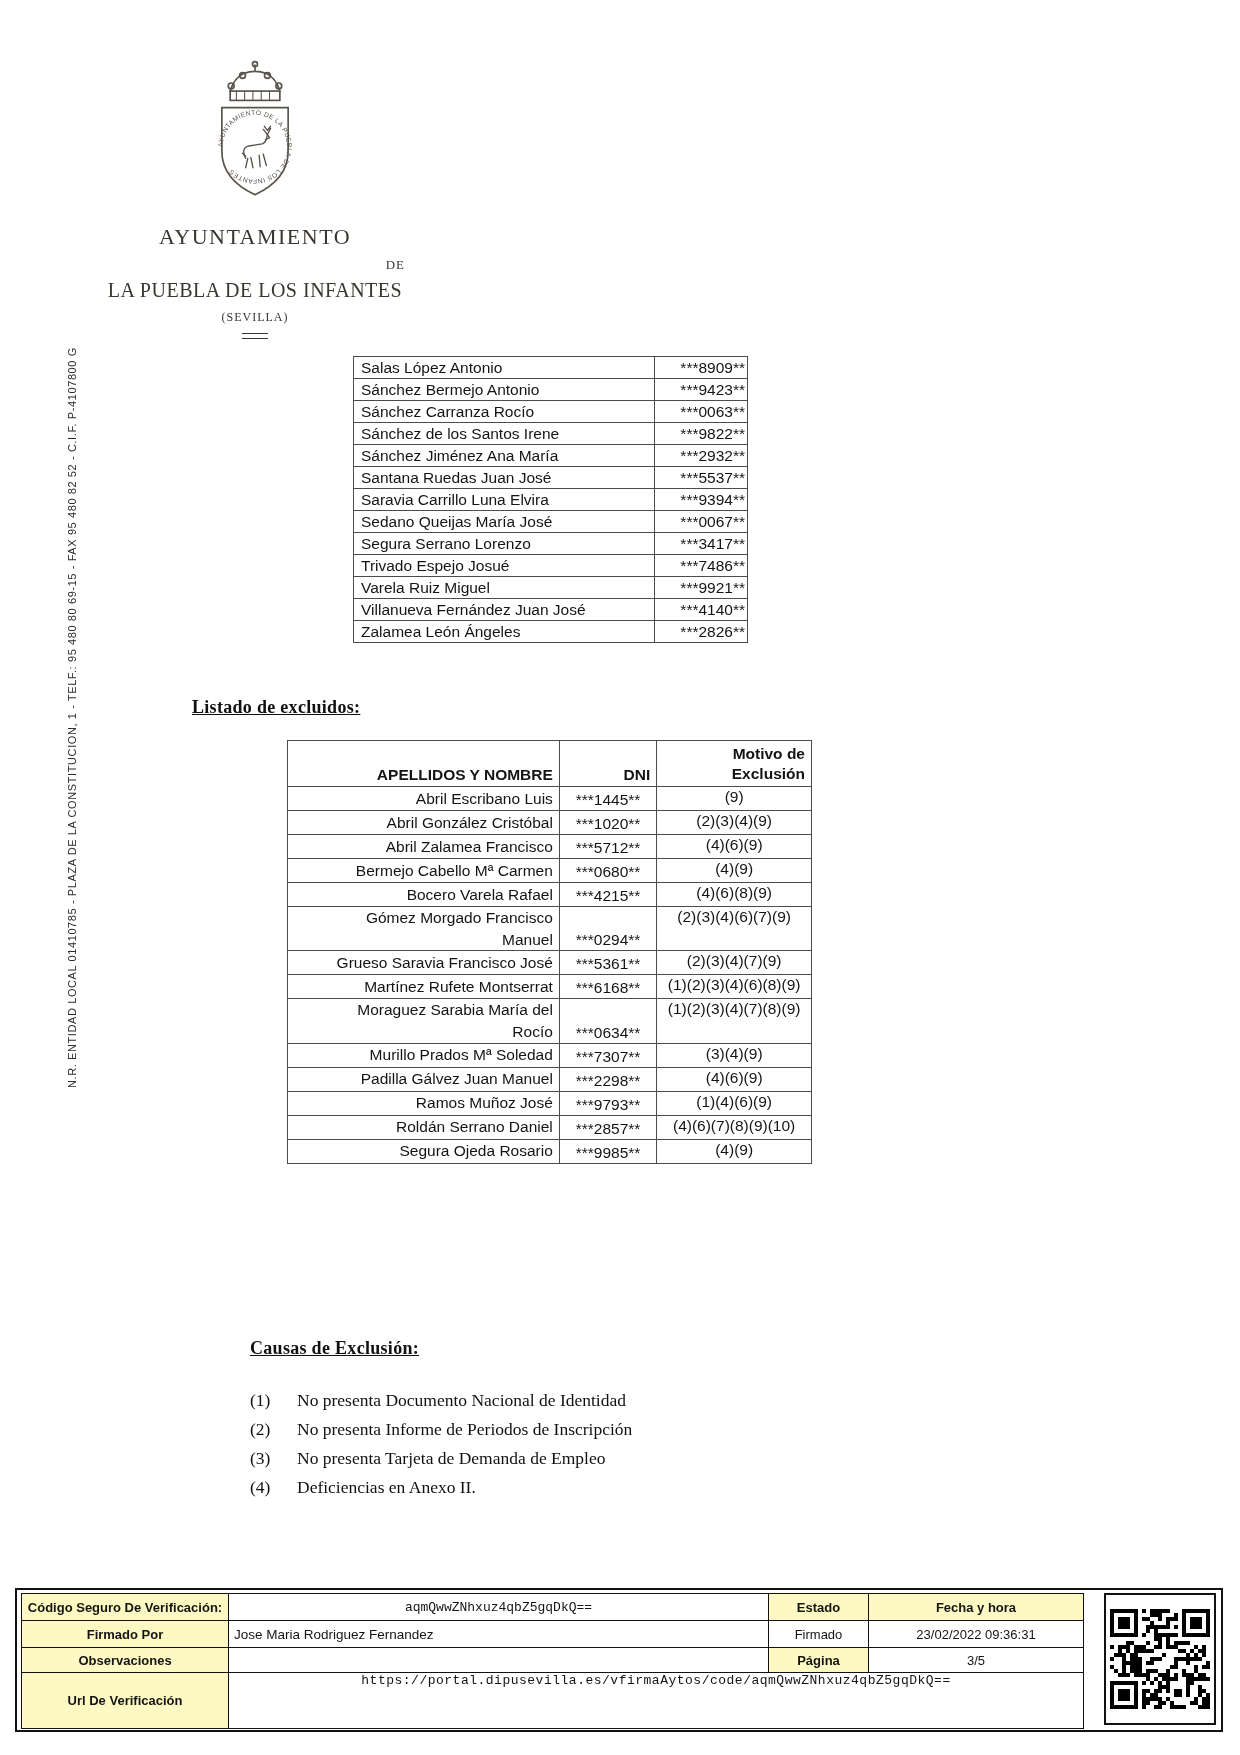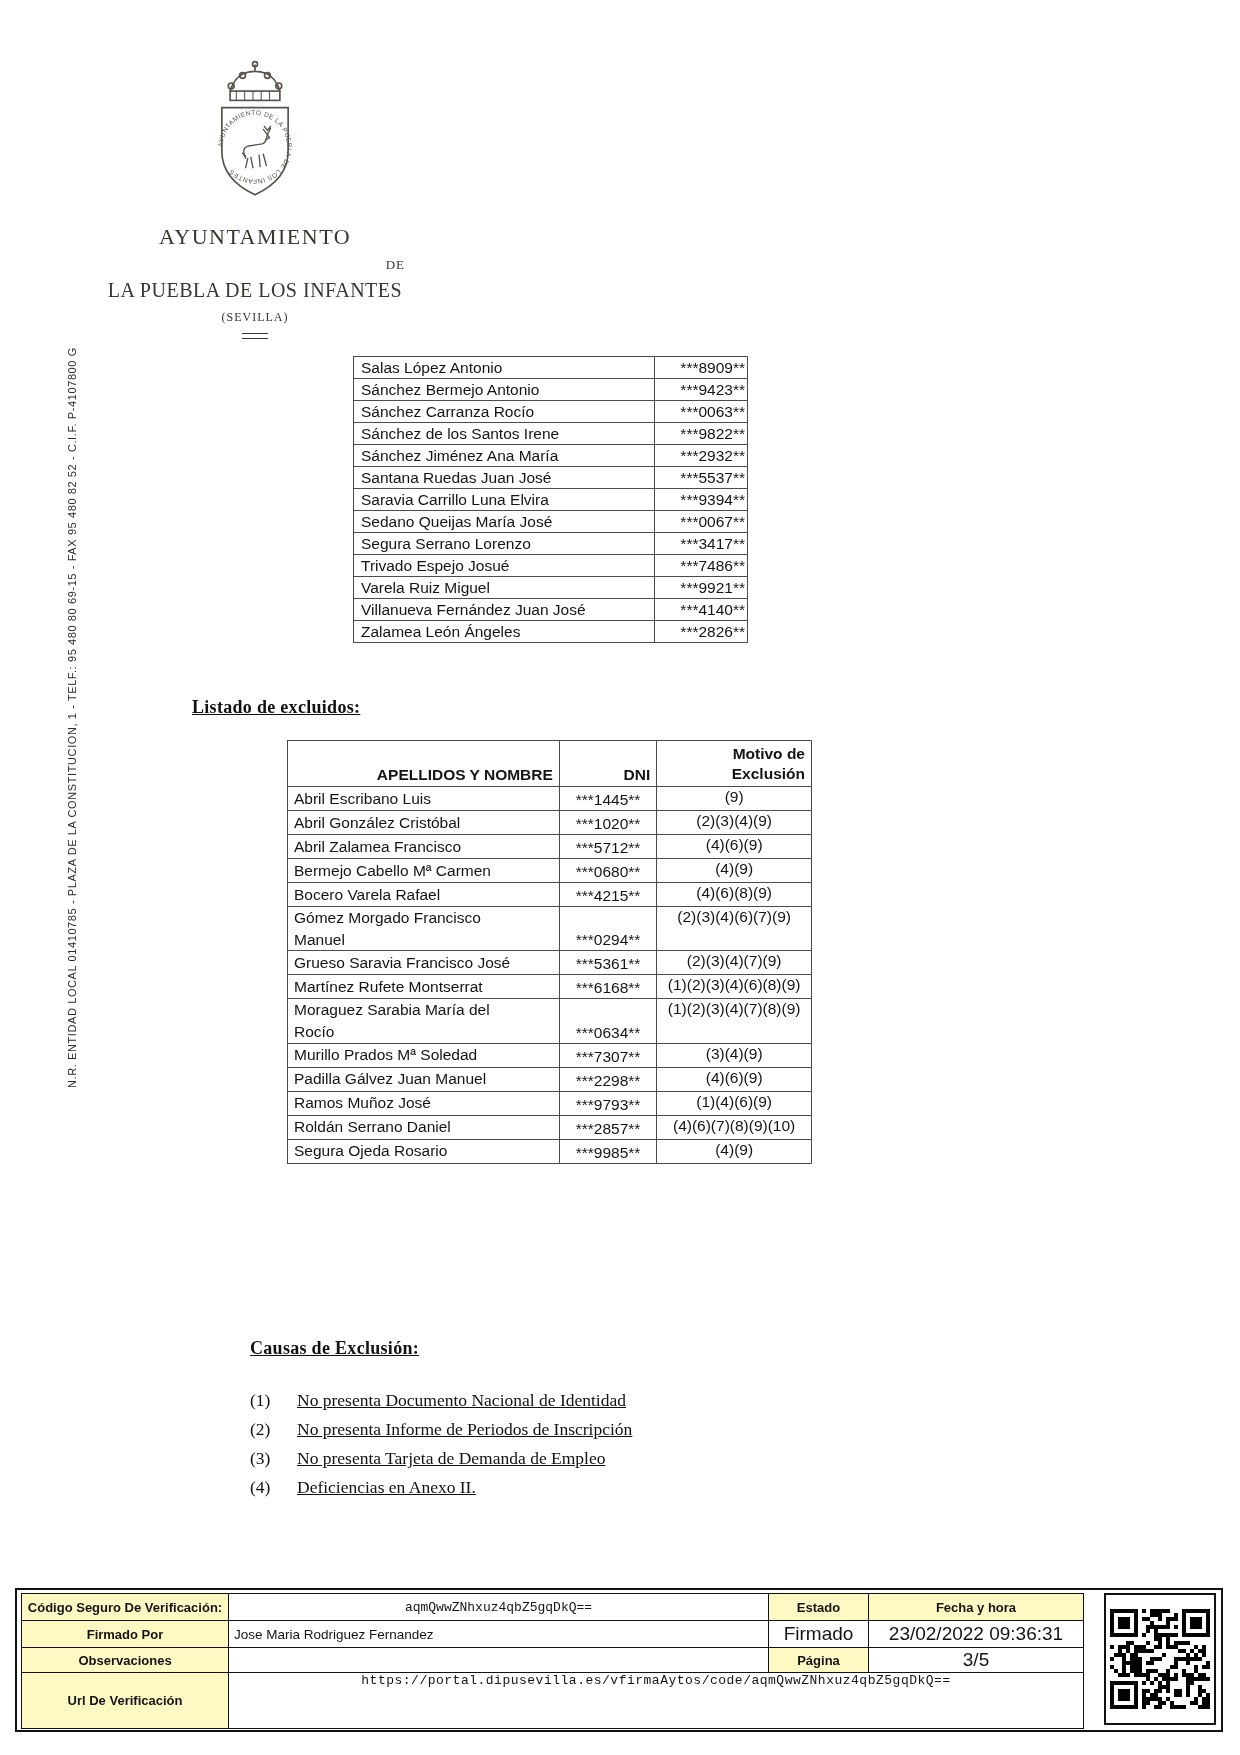--- a/index.html
+++ b/index.html
@@ -47,45 +47,45 @@
   .excluded{
     position:absolute;left:287px;top:740px;width:525px;font-size:15.5px;
   }
   .excluded th,.excluded td{border:1.5px solid #4c4c4c;padding:0 6px;}
   .excluded th{font-weight:bold;text-align:right;}
   .excluded th.th-name{vertical-align:bottom;padding-bottom:2px;width:272px;}
   .excluded th.th-dni{vertical-align:bottom;padding-bottom:2px;width:86px;}
   .excluded th.th-motivo{vertical-align:middle;white-space:pre-line;width:147px;line-height:1.25;}
   .excluded thead tr{height:46px;}
   .excluded tbody td{height:22px;}
-  .excluded td.name-cell{text-align:left;white-space:pre-line;line-height:1.4;}
+  .excluded td.name-cell{text-align:right;white-space:pre-line;line-height:1.4;}
   .excluded td.dni-cell{text-align:center;vertical-align:bottom;padding-bottom:1px;}
   .excluded td.motivo-cell{text-align:center;vertical-align:top;padding-top:1px;}
 
   
   .causes{position:absolute;left:250px;top:1390px;font-family:"Liberation Serif",serif;
     font-size:17.5px;color:#111;}
   .causes .cause-row{display:flex;margin-bottom:8px;}
   .causes .cause-num{width:47px;flex:0 0 47px;}
-  .causes .cause-text{flex:1;text-decoration:underline;}
+  .causes .cause-text{flex:1;}
 
   
   .footer-box{
     position:absolute;left:15px;top:1588px;width:1208px;height:144px;
     border:2px solid #111;box-sizing:border-box;background:#fff;
   }
   .sig-table{
     position:absolute;left:4px;top:3px;width:1062px;table-layout:fixed;
     font-size:13px;
   }
   .sig-table td{border:1.5px solid #111;padding:0 5px;overflow:hidden;white-space:nowrap;}
   .sig-table .lbl{background:#fef9c3;font-weight:bold;text-align:center;}
   .sig-table .mono{font-family:"Liberation Mono","DejaVu Sans Mono",monospace;text-align:center;}
   .sig-table .val-left{text-align:left;font-size:13.5px;}
-  .sig-table .val-center{text-align:center;font-size:19px;}
+  .sig-table .val-center{text-align:center;font-size:13px;}
   .sig-table tr.r1{height:27px;}
   .sig-table tr.r2{height:27px;}
   .sig-table tr.r3{height:25px;}
   .sig-table tr.r4{height:56px;}
   .sig-table td.url-cell{vertical-align:top;letter-spacing:.5px;}
   .qr-box{
     position:absolute;right:5px;top:3px;width:112px;height:132px;
     border:2px solid #111;box-sizing:border-box;display:flex;align-items:center;justify-content:center;
   }
   .qr-box svg{width:100px;height:100px;}

